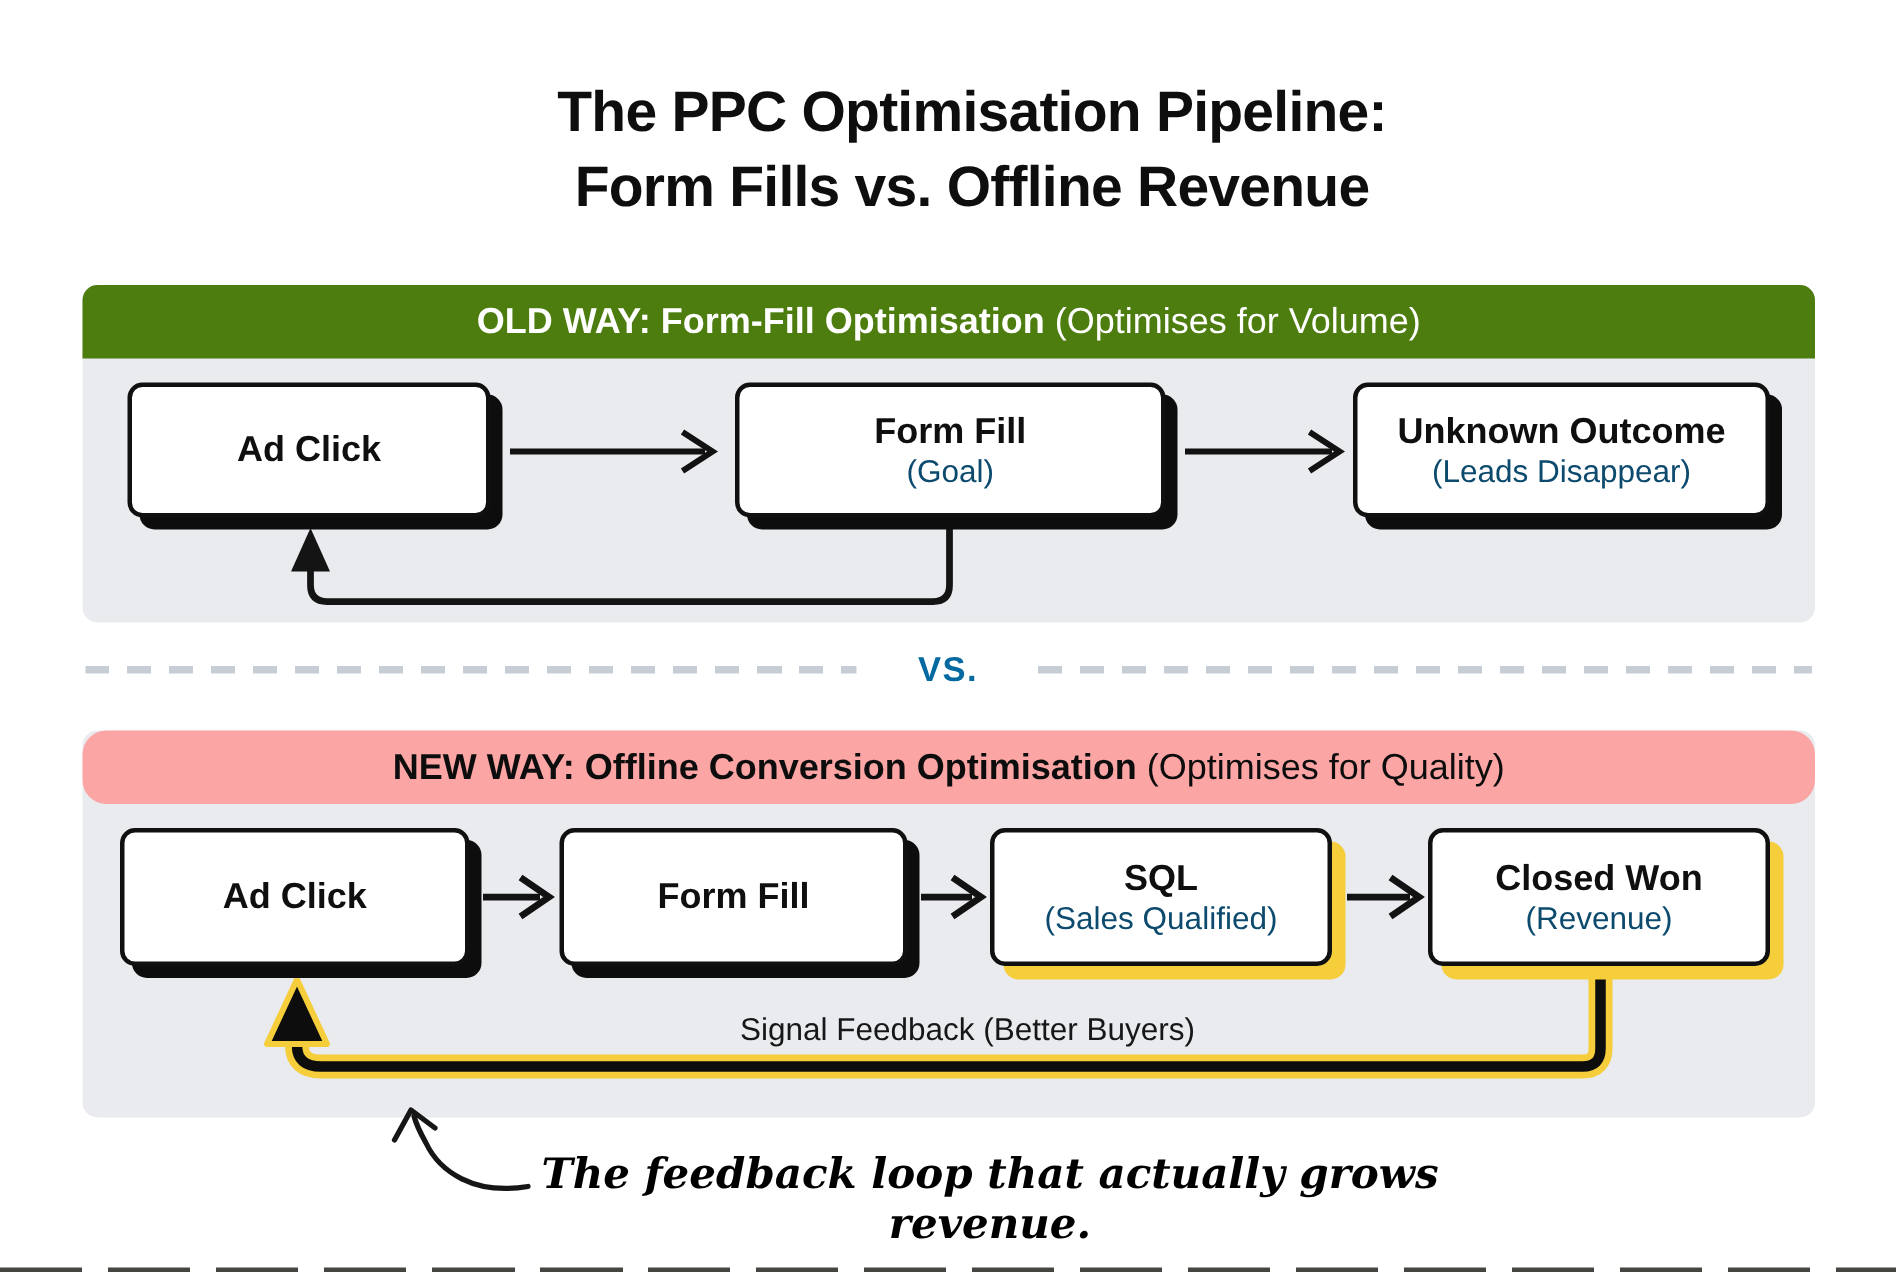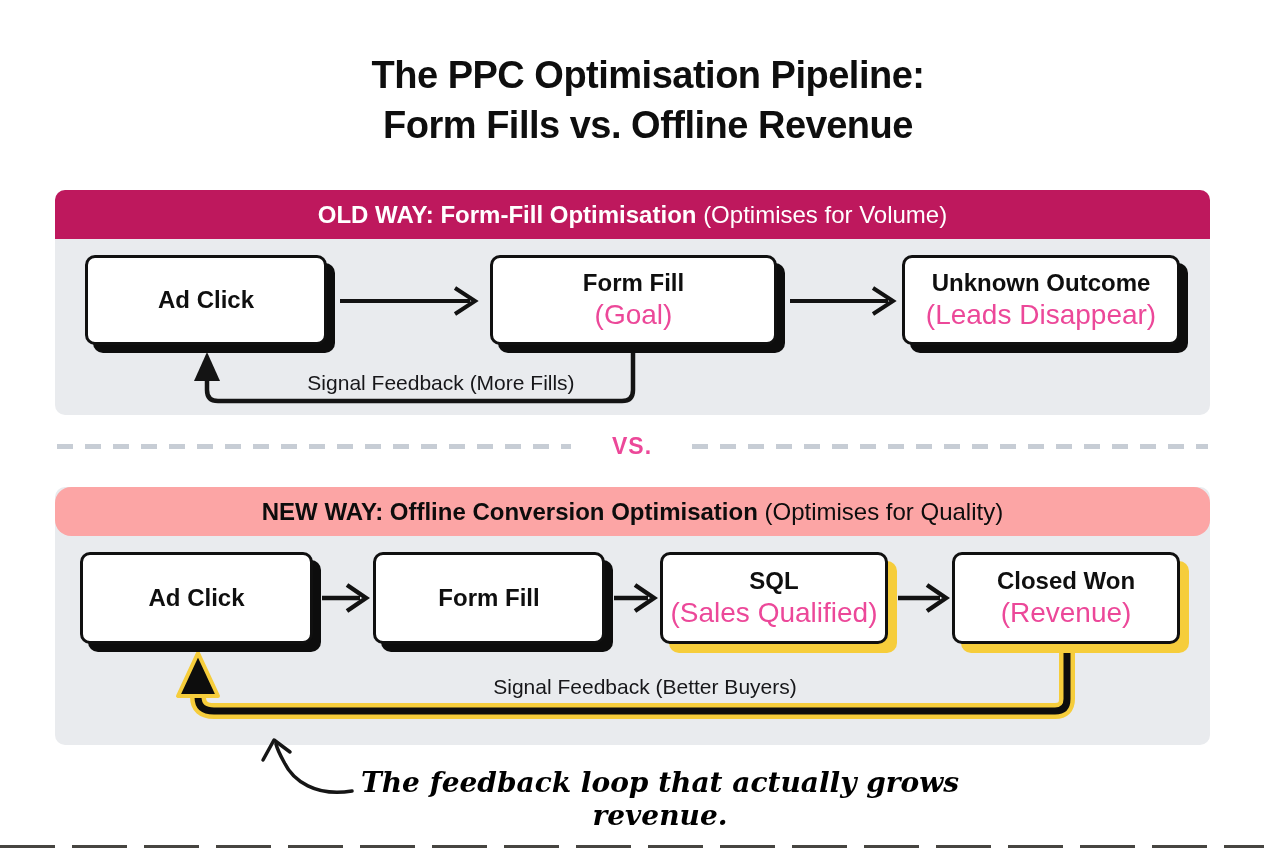--- a/index.html
+++ b/index.html
@@ -34,41 +34,41 @@
   #old-panel { top: 190px; height: 225px; }
   #new-panel { top: 487px; height: 258px; }
   .panel-header {
     position: absolute;
     left: 0; top: 0; width: 100%; height: 49px;
     border-radius: 10px 10px 0 0;
     display: flex; align-items: center; justify-content: center;
     font-size: 24px;
     white-space: pre;
   }
-  #old-header { background: #be185d; color: #ffffff; }
+  #old-header { background: #4d7c0f; color: #ffffff; }
   #new-header { background: #fca5a5; color: #0d0d0d; border-radius: 16px; }
   .hdr-bold { font-weight: 700; }
   .hdr-light { font-weight: 400; }
   
   .fbox {
     position: absolute;
     height: 90px;
     background: #ffffff;
     border: 3px solid #101010;
     border-radius: 10px;
     box-shadow: 8px 8px 0 0 #0d0d0d;
     display: flex; flex-direction: column;
     align-items: center; justify-content: center;
     text-align: center;
     line-height: 1.22;
     z-index: 6;
   }
   .fbox.yellow-shadow { box-shadow: 9px 9px 0 0 #F6CD3B; }
   .fbox .bt { font-size: 24px; font-weight: 700; color: #0f0f0f; }
-  .fbox .bs { font-size: 28px; font-weight: 400; color: #ec4899; }
+  .fbox .bs { font-size: 21px; font-weight: 400; color: #0c4a6e; }
   
   #old-box-1 { left: 85px;  top: 255px; width: 242px; }
   #old-box-2 { left: 490px; top: 255px; width: 287px; }
   #old-box-3 { left: 902px; top: 255px; width: 278px; }
   
   #new-box-1 { left: 80px;  top: 552px; width: 233px; height: 92px; }
   #new-box-2 { left: 373px; top: 552px; width: 232px; height: 92px; }
   #new-box-3 { left: 660px; top: 552px; width: 228px; height: 92px; }
   #new-box-4 { left: 952px; top: 552px; width: 228px; height: 92px; text-align: right; }
   
@@ -88,21 +88,21 @@
     background: repeating-linear-gradient(90deg, #C7CDD5 0 16px, rgba(0,0,0,0) 16px 28px);
   }
   #dash-left  { left: 57px;  width: 514px; }
   #dash-right { left: 692px; width: 516px; }
   .vs-label {
     position: absolute;
     left: 582px; top: 433px; width: 100px;
     text-align: center;
     font-size: 23px; font-weight: 700;
     letter-spacing: 1px;
-    color: #ec4899;
+    color: #0369a1;
   }
   
   #connector-layer {
     position: absolute;
     left: 0; top: 0;
     width: 1264px; height: 848px;
     z-index: 5;
     pointer-events: none;
   }
   
@@ -146,21 +146,20 @@
   </div>
   <div class="fbox" id="old-box-2">
     <div class="bt">Form Fill</div>
     <div class="bs">(Goal)</div>
   </div>
   <div class="fbox" id="old-box-3">
     <div class="bt">Unknown Outcome</div>
     <div class="bs">(Leads Disappear)</div>
   </div>
 
-  <div class="loop-label" id="old-loop-label">Signal Feedback (More Fills)</div>
 
   <div class="dash-line" id="dash-left"></div>
   <div class="vs-label">VS.</div>
   <div class="dash-line" id="dash-right"></div>
 
   <div class="panel" id="new-panel">
     <div class="panel-header" id="new-header">
       <span class="hdr-bold">NEW WAY: Offline Conversion Optimisation </span><span class="hdr-light">(Optimises for Quality)</span>
     </div>
   </div>

